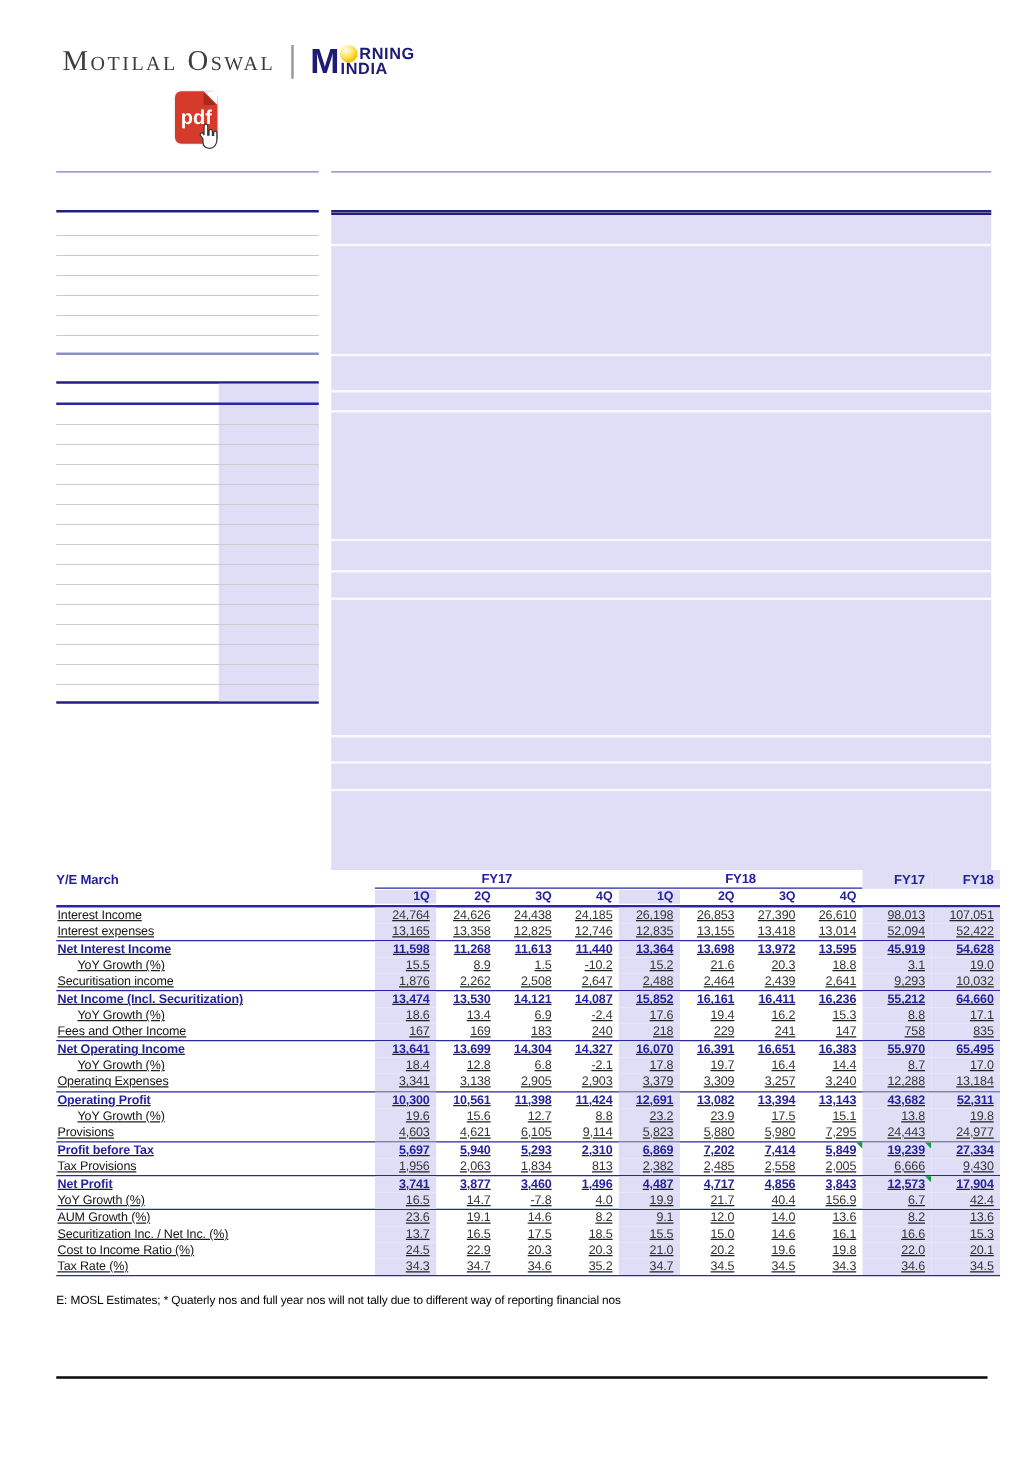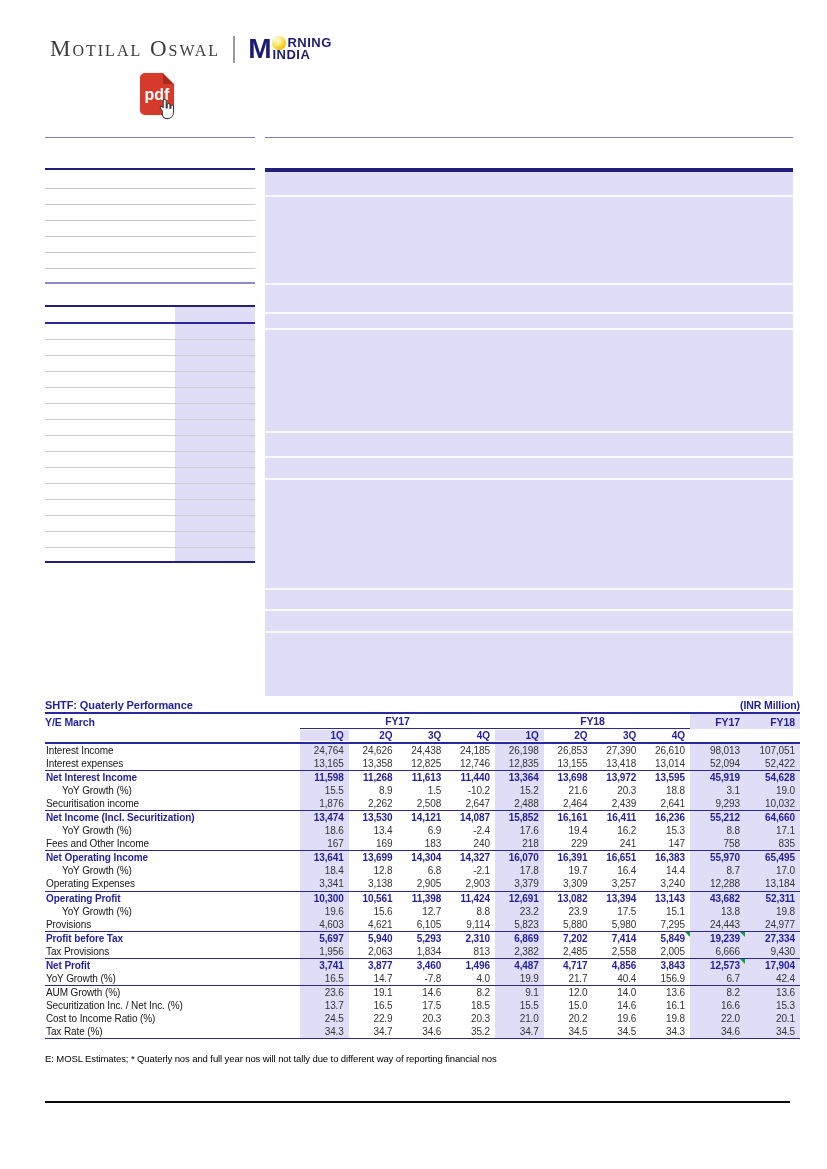--- a/index.html
+++ b/index.html
@@ -66,21 +66,21 @@
       font-size:10.5px;height:100%;display:flex;align-items:flex-end;justify-content:flex-end;
       box-sizing:border-box;padding-bottom:1px;}
 
   .q-row{display:grid;grid-template-columns:255px repeat(8,48.75px) 55px 55px;height:13px;
       align-items:center;border-bottom:2px solid #2a28a0;}
   .q-cell{text-align:right;padding-right:5px;color:#221f9e;font-weight:bold;}
   .shade{background:#dfdef6;}
 
   .t-grid{}
   .trow{display:grid;grid-template-columns:255px repeat(8,48.75px) 55px 55px;height:13.05px;
-      align-items:center;}
+      align-items:center;text-decoration:underline;}
   .cell{height:100%;display:flex;align-items:center;box-sizing:border-box;}
   .cell.label{padding-left:1px;color:#161616;}
   .cell.num{justify-content:flex-end;padding-right:5px;position:relative;color:#343434;}
   .trow.bold .cell{color:#221f9e;font-weight:bold;}
   .trow.indent .cell.label{padding-left:17px;}
   .trow.bt{border-top:1px solid #2a28a0;}
   .trow.bb{border-bottom:1.5px solid #2a28a0;}
   .marker{position:absolute;top:0;right:0;width:0;height:0;
       border-top:5px solid #0f9d3f;border-left:5px solid transparent;}
 
@@ -137,24 +137,20 @@
     <div class="rb-div" style="top:156px;"></div>
     <div class="rb-div" style="top:259px;"></div>
     <div class="rb-div" style="top:284px;"></div>
     <div class="rb-div" style="top:306px;"></div>
     <div class="rb-div" style="top:416px;"></div>
     <div class="rb-div" style="top:437px;"></div>
     <div class="rb-div" style="top:459px;"></div>
   </div>
 
   <div class="shtf">
-    <div class="t-title-row">
-      <span class="t-title">SHTF: Quaterly Performance</span>
-      <span class="t-unit">(INR Million)</span>
-    </div>
 
     <div class="g-row">
       <span class="g-ye">Y/E March</span>
       <span class="g-quarters">
         <span class="g-fy">FY17</span>
         <span class="g-fy">FY18</span>
       </span>
       <span class="g-annual">FY17</span>
       <span class="g-annual">FY18</span>
     </div>

